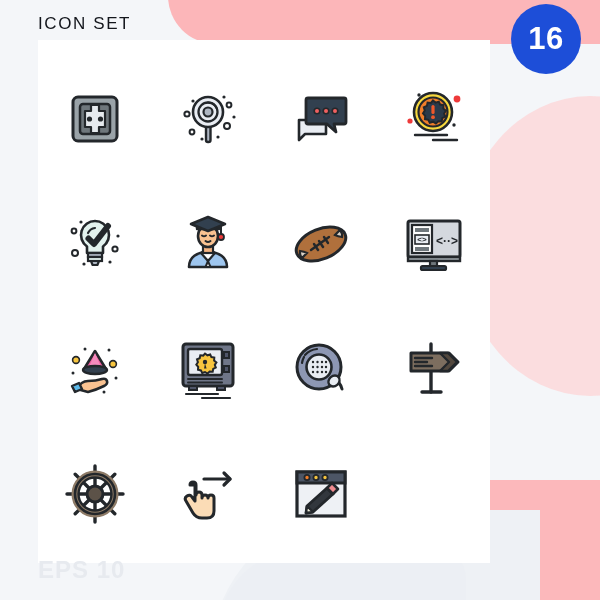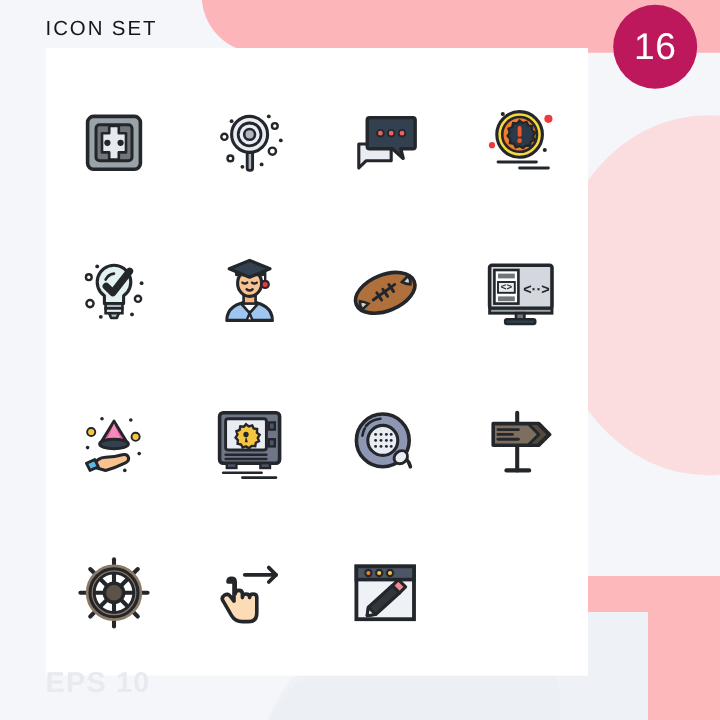--- a/index.html
+++ b/index.html
@@ -53,23 +53,23 @@
   
   .title{
     position:absolute;left:38px;top:14px;
     font-size:17px;letter-spacing:1.6px;color:#13161c;
     font-weight:400;
   }
 
   
   .badge{
     position:absolute;right:19px;top:4px;width:70px;height:70px;
-    border-radius:50%;background:#be185d;
+    border-radius:50%;background:#1d4ed8;
     display:flex;align-items:center;justify-content:center;
-    color:#fff;font-size:31px;font-weight:400;letter-spacing:.5px;
+    color:#fff;font-size:31px;font-weight:700;letter-spacing:.5px;
   }
 
   
   .eps{
     position:absolute;left:38px;bottom:16px;
     font-size:24px;font-weight:700;color:#e7eaef;letter-spacing:1px;
   }
 
   
   .grid{

